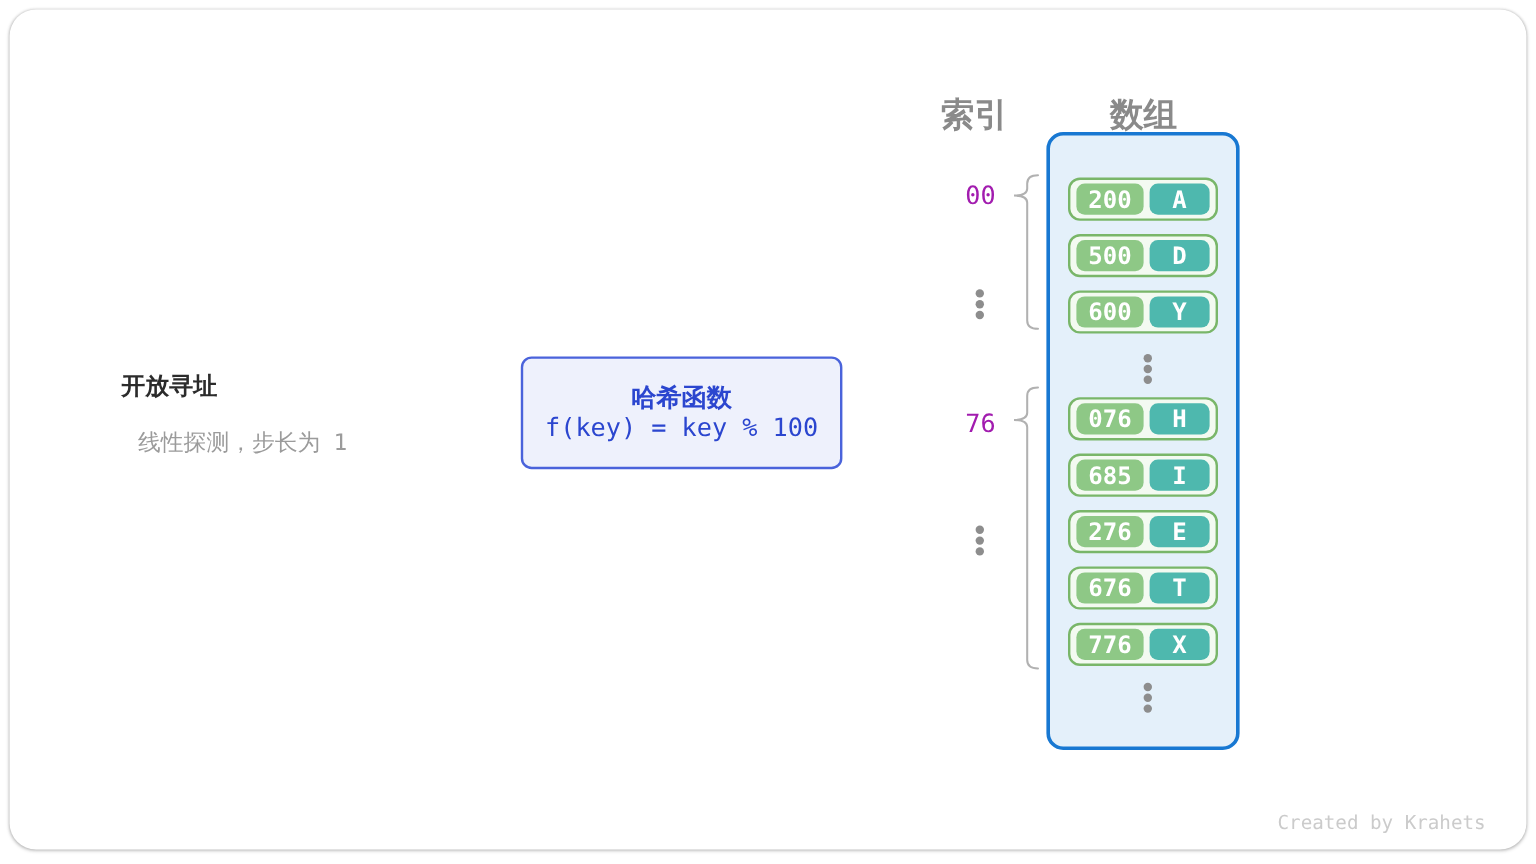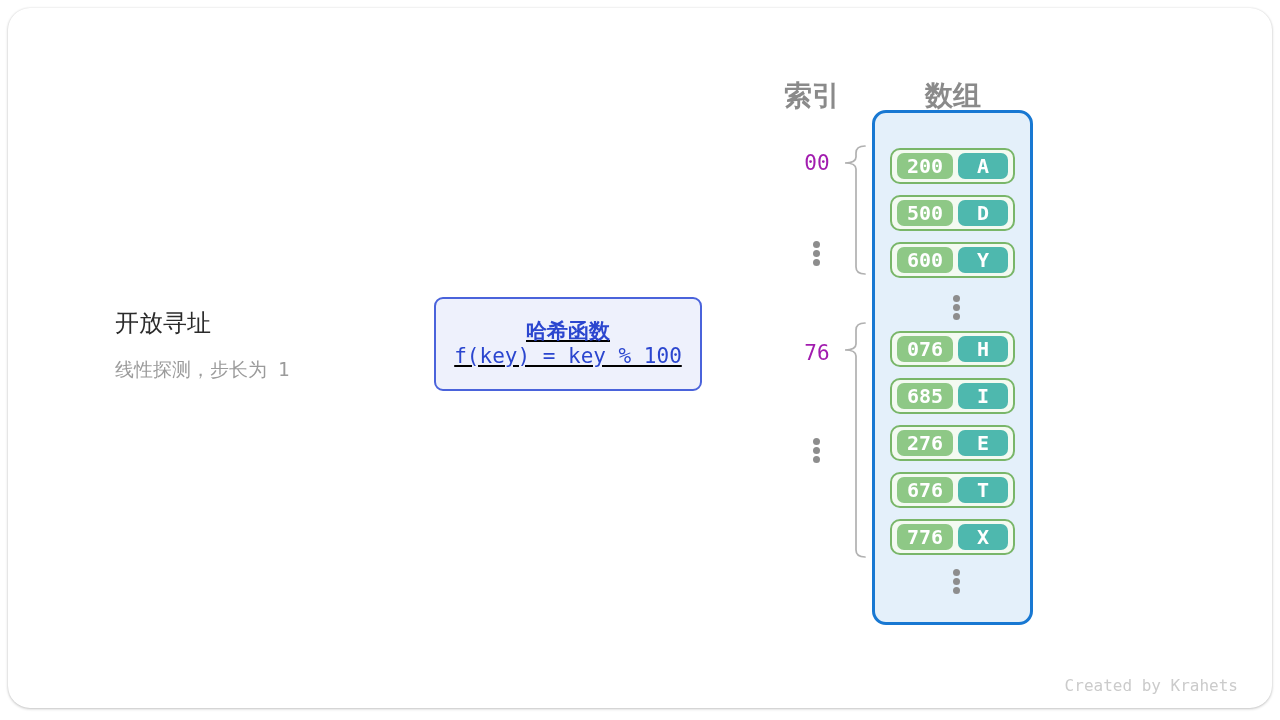--- a/index.html
+++ b/index.html
@@ -24,35 +24,35 @@
   body{
     width:1280px;height:720px;background:#ffffff;overflow:hidden;
     font-family:"DejaVu Sans", sans-serif;position:relative;
   }
   .card{
     position:absolute;left:8px;top:8px;width:1264px;height:700px;
     background:#ffffff;border-radius:22px;
     box-shadow:0 1px 3px rgba(0,0,0,.22), 0 0 2px rgba(0,0,0,.10);
   }
   .page-title{
-    position:absolute;left:107px;top:302px;
-    font-size:24px;font-weight:400;color:var(--title-text);line-height:1.15;
+    position:absolute;left:93px;top:302px;
+    font-size:20px;font-weight:700;color:var(--title-text);line-height:1.15;
   }
   .page-subtitle{
     position:absolute;left:107px;top:350px;
     font-size:19px;color:var(--muted-text);line-height:1.2;
   }
   .page-subtitle .mono-val{
     font-family:"DejaVu Sans Mono", monospace;margin-left:11px;
   }
   .hash-box{
     position:absolute;left:426px;top:289px;width:268px;height:94px;
     box-sizing:border-box;border:2px solid var(--hash-box-border);
     border-radius:9px;background:var(--hash-box-background);
-    display:flex;flex-direction:column;align-items:center;justify-content:center;text-decoration:underline;
+    display:flex;flex-direction:column;align-items:center;justify-content:center;
   }
   .hash-title{
     font-size:21px;font-weight:600;color:var(--hash-box-text);line-height:24px;
   }
   .hash-formula{
     font-family:"DejaVu Sans Mono", monospace;
     font-size:21px;color:var(--hash-box-text);line-height:26px;white-space:pre;
   }
   .col-header{
     position:absolute;top:40px;transform:translateX(-50%);

